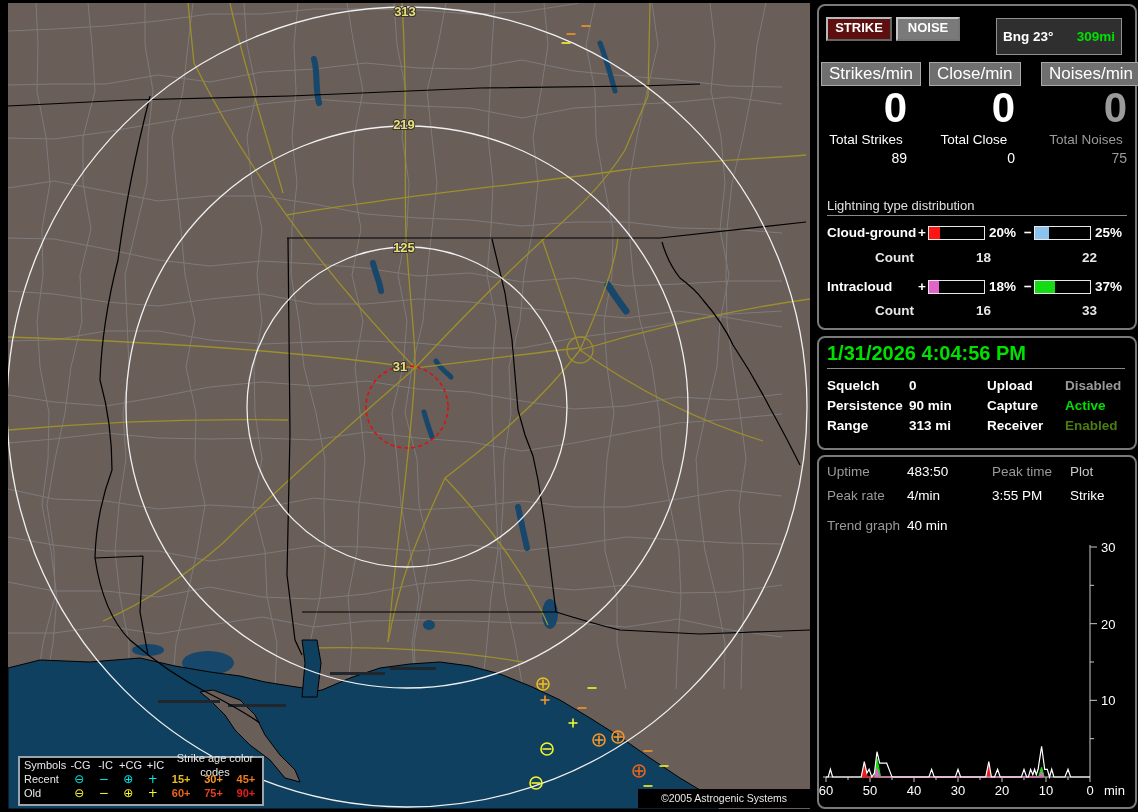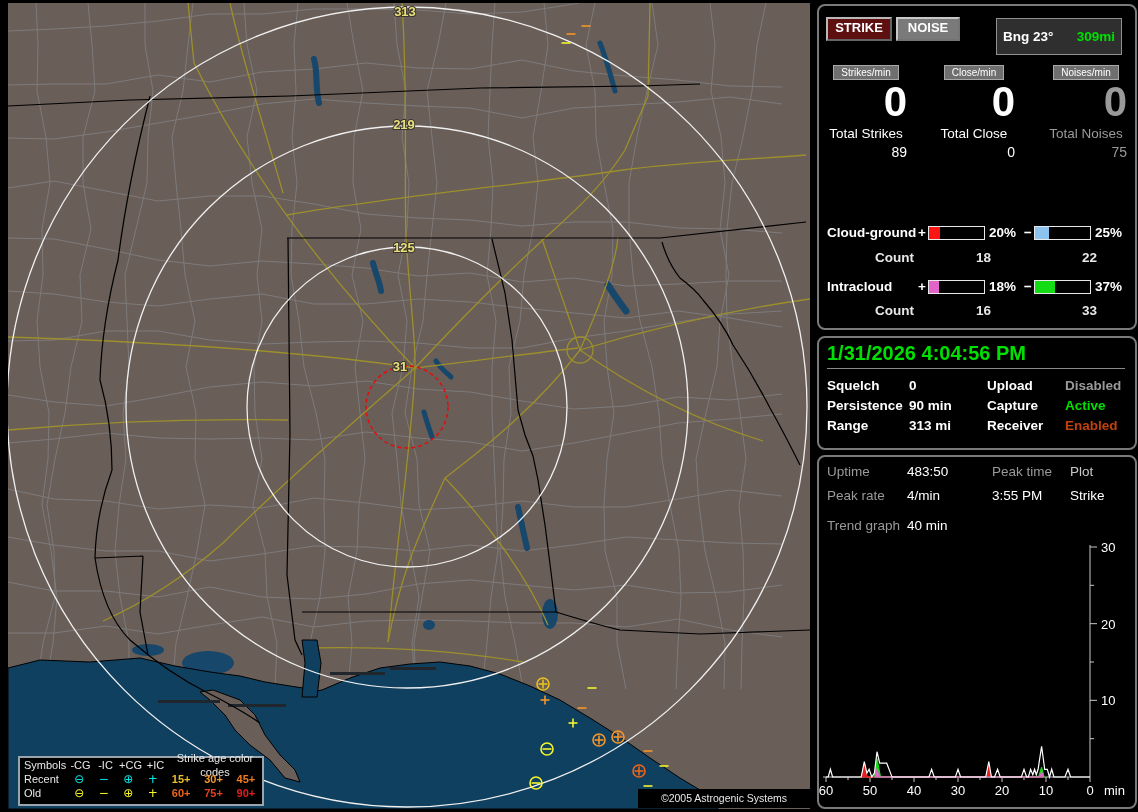--- a/index.html
+++ b/index.html
@@ -25,21 +25,21 @@
   #box3{left:817px;top:455px;width:316px;height:350px;}
   .btn{position:absolute;height:20px;font-weight:bold;font-size:13px;color:#fff;
        text-align:center;line-height:18px;cursor:default;}
   #strikeBtn{left:7px;top:11px;width:62px;background:#5e0f0f;border:2px outset #b8b8b8;}
   #noiseBtn{left:77px;top:11px;width:60px;background:#7a7a7a;border:2px outset #c8c8c8;}
   #bngbar{position:absolute;left:177px;top:12px;width:126px;height:37px;background:#2f2f2f;
           border:1px solid #909090;display:flex;justify-content:space-between;align-items:center;
           padding:0 6px;box-sizing:border-box;font-weight:bold;font-size:13.5px;}
   .rate-col{position:absolute;top:56px;width:90px;text-align:center;}
   .rate-col .chip{display:inline-block;background:#6f6f6f;border:1px solid #a8a8a8;color:#fff;
-        font-size:10px;padding:1px 7px;}
+        font-size:17px;padding:1px 7px;}
   .rate-col .bigzero{font-size:42px;font-weight:bold;line-height:44px;text-align:right;padding-right:4px;}
   .rate-col .tlabel{font-size:13.5px;margin-top:2px;}
   .rate-col .tvalue{font-size:14px;text-align:right;padding-right:4px;margin-top:3px;}
   .rate-col.dim .bigzero,.rate-col.dim .tlabel,.rate-col.dim .tvalue{color:#9a9a9a;}
   #distTitle{position:absolute;left:8px;top:192px;font-size:13px;color:#e0e0e0;
              border-bottom:1px solid #8a8a8a;width:300px;padding-bottom:2px;}
   .dist-row{position:absolute;left:8px;width:300px;height:15px;font-size:13.5px;font-weight:bold;}
   .dist-label{position:absolute;left:0;top:0;}
   .d-plus{position:absolute;left:91px;top:0;}
   .d-minus{position:absolute;left:197px;top:0;}
@@ -286,20 +286,21 @@
       <div class="tlabel">Total Close</div>
       <div class="tvalue">0</div>
     </div>
     <div class="rate-col dim" style="left:222px;">
       <span class="chip">Noises/min</span>
       <div class="bigzero">0</div>
       <div class="tlabel">Total Noises</div>
       <div class="tvalue">75</div>
     </div>
 
+    <div id="distTitle">Lightning type distribution</div>
     <div class="dist-row" style="top:219px;">
       <span class="dist-label">Cloud-ground</span>
       <span class="d-plus">+</span>
       <span class="dist-bar bar-pos">
           <span class="dist-fill" style="display: block; width: 20%; background: rgb(255, 20, 20);"></span>
         </span>
       <span class="pct-pos">20%</span>
       <span class="d-minus">−</span>
       <span class="dist-bar bar-neg">
           <span class="dist-fill" style="display: block; width: 25%; background: rgb(140, 194, 238);"></span>
@@ -342,21 +343,21 @@
     <div class="set-row" style="top:60px;">
       <span class="sc1">Persistence</span>
       <span class="sc2">90 min</span>
       <span class="sc3">Capture</span>
       <span class="sc4" style="color: rgb(0, 224, 0);">Active</span>
     </div>
     <div class="set-row" style="top:80px;">
       <span class="sc1">Range</span>
       <span class="sc2">313 mi</span>
       <span class="sc3">Receiver</span>
-      <span class="sc4" style="color: #c2410c;">Enabled</span>
+      <span class="sc4" style="color: #4d7c0f;">Enabled</span>
     </div>
   </div>
 
   <div id="box3" class="pbox">
     <div class="stat-row" style="top:7px;">
       <span class="lab" style="left:0;">Uptime</span>
       <span style="left:80px;">483:50</span>
       <span class="lab" style="left:165px;">Peak time</span>
       <span style="left:243px;color:#c8c8c8;">Plot</span>
     </div>

